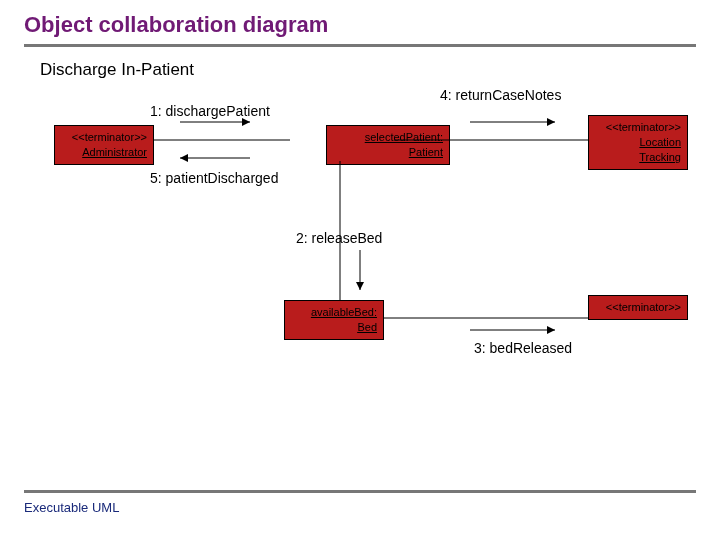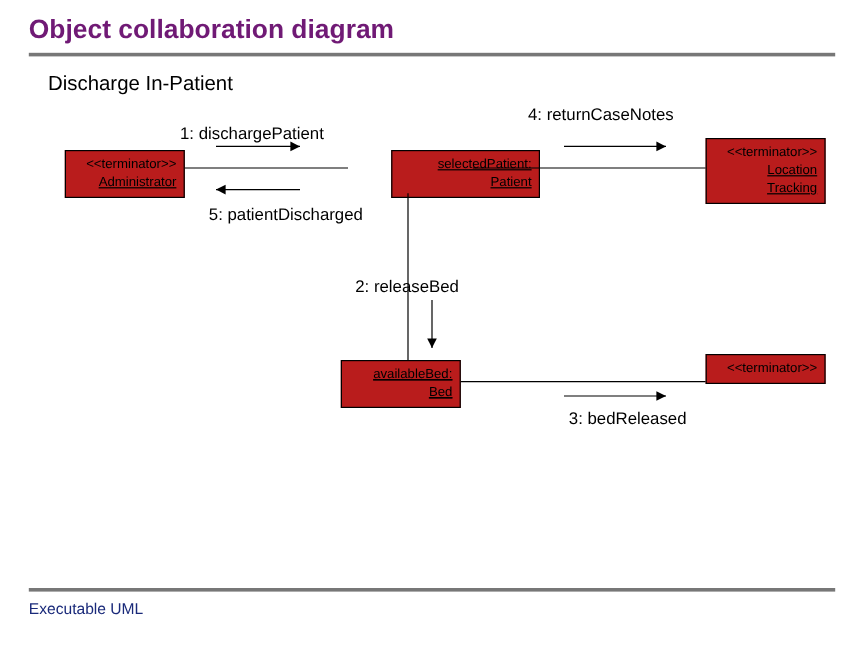--- a/index.html
+++ b/index.html
@@ -102,21 +102,21 @@
 <div class="box" style="left:284px; top:300px; width:100px;text-decoration:underline;">
   <span class="ul">availableBed:</span>
   <span class="ul">Bed</span>
 </div>
 
 <div class="box" style="left:588px; top:295px; width:100px;">
   <span>&lt;&lt;terminator&gt;&gt;</span>
 </div>
 
 <div class="msg" style="left:150px; top:103px;">1: dischargePatient</div>
-<div class="msg" style="left:150px; top:170px;margin-left:24px;">5: patientDischarged</div>
+<div class="msg" style="left:150px; top:170px;">5: patientDischarged</div>
 <div class="msg" style="left:440px; top:87px;">4: returnCaseNotes</div>
 <div class="msg" style="left:296px; top:230px;">2: releaseBed</div>
 <div class="msg" style="left:474px; top:340px;text-align:center;">3: bedReleased</div>
 
 <svg class="canvas" viewBox="0 0 720 540">
 
   <line x1="154" y1="140" x2="290" y2="140"></line>
 
   <line x1="180" y1="122" x2="250" y2="122"></line>
   <polygon points="250,122 242,118 242,126"></polygon>

